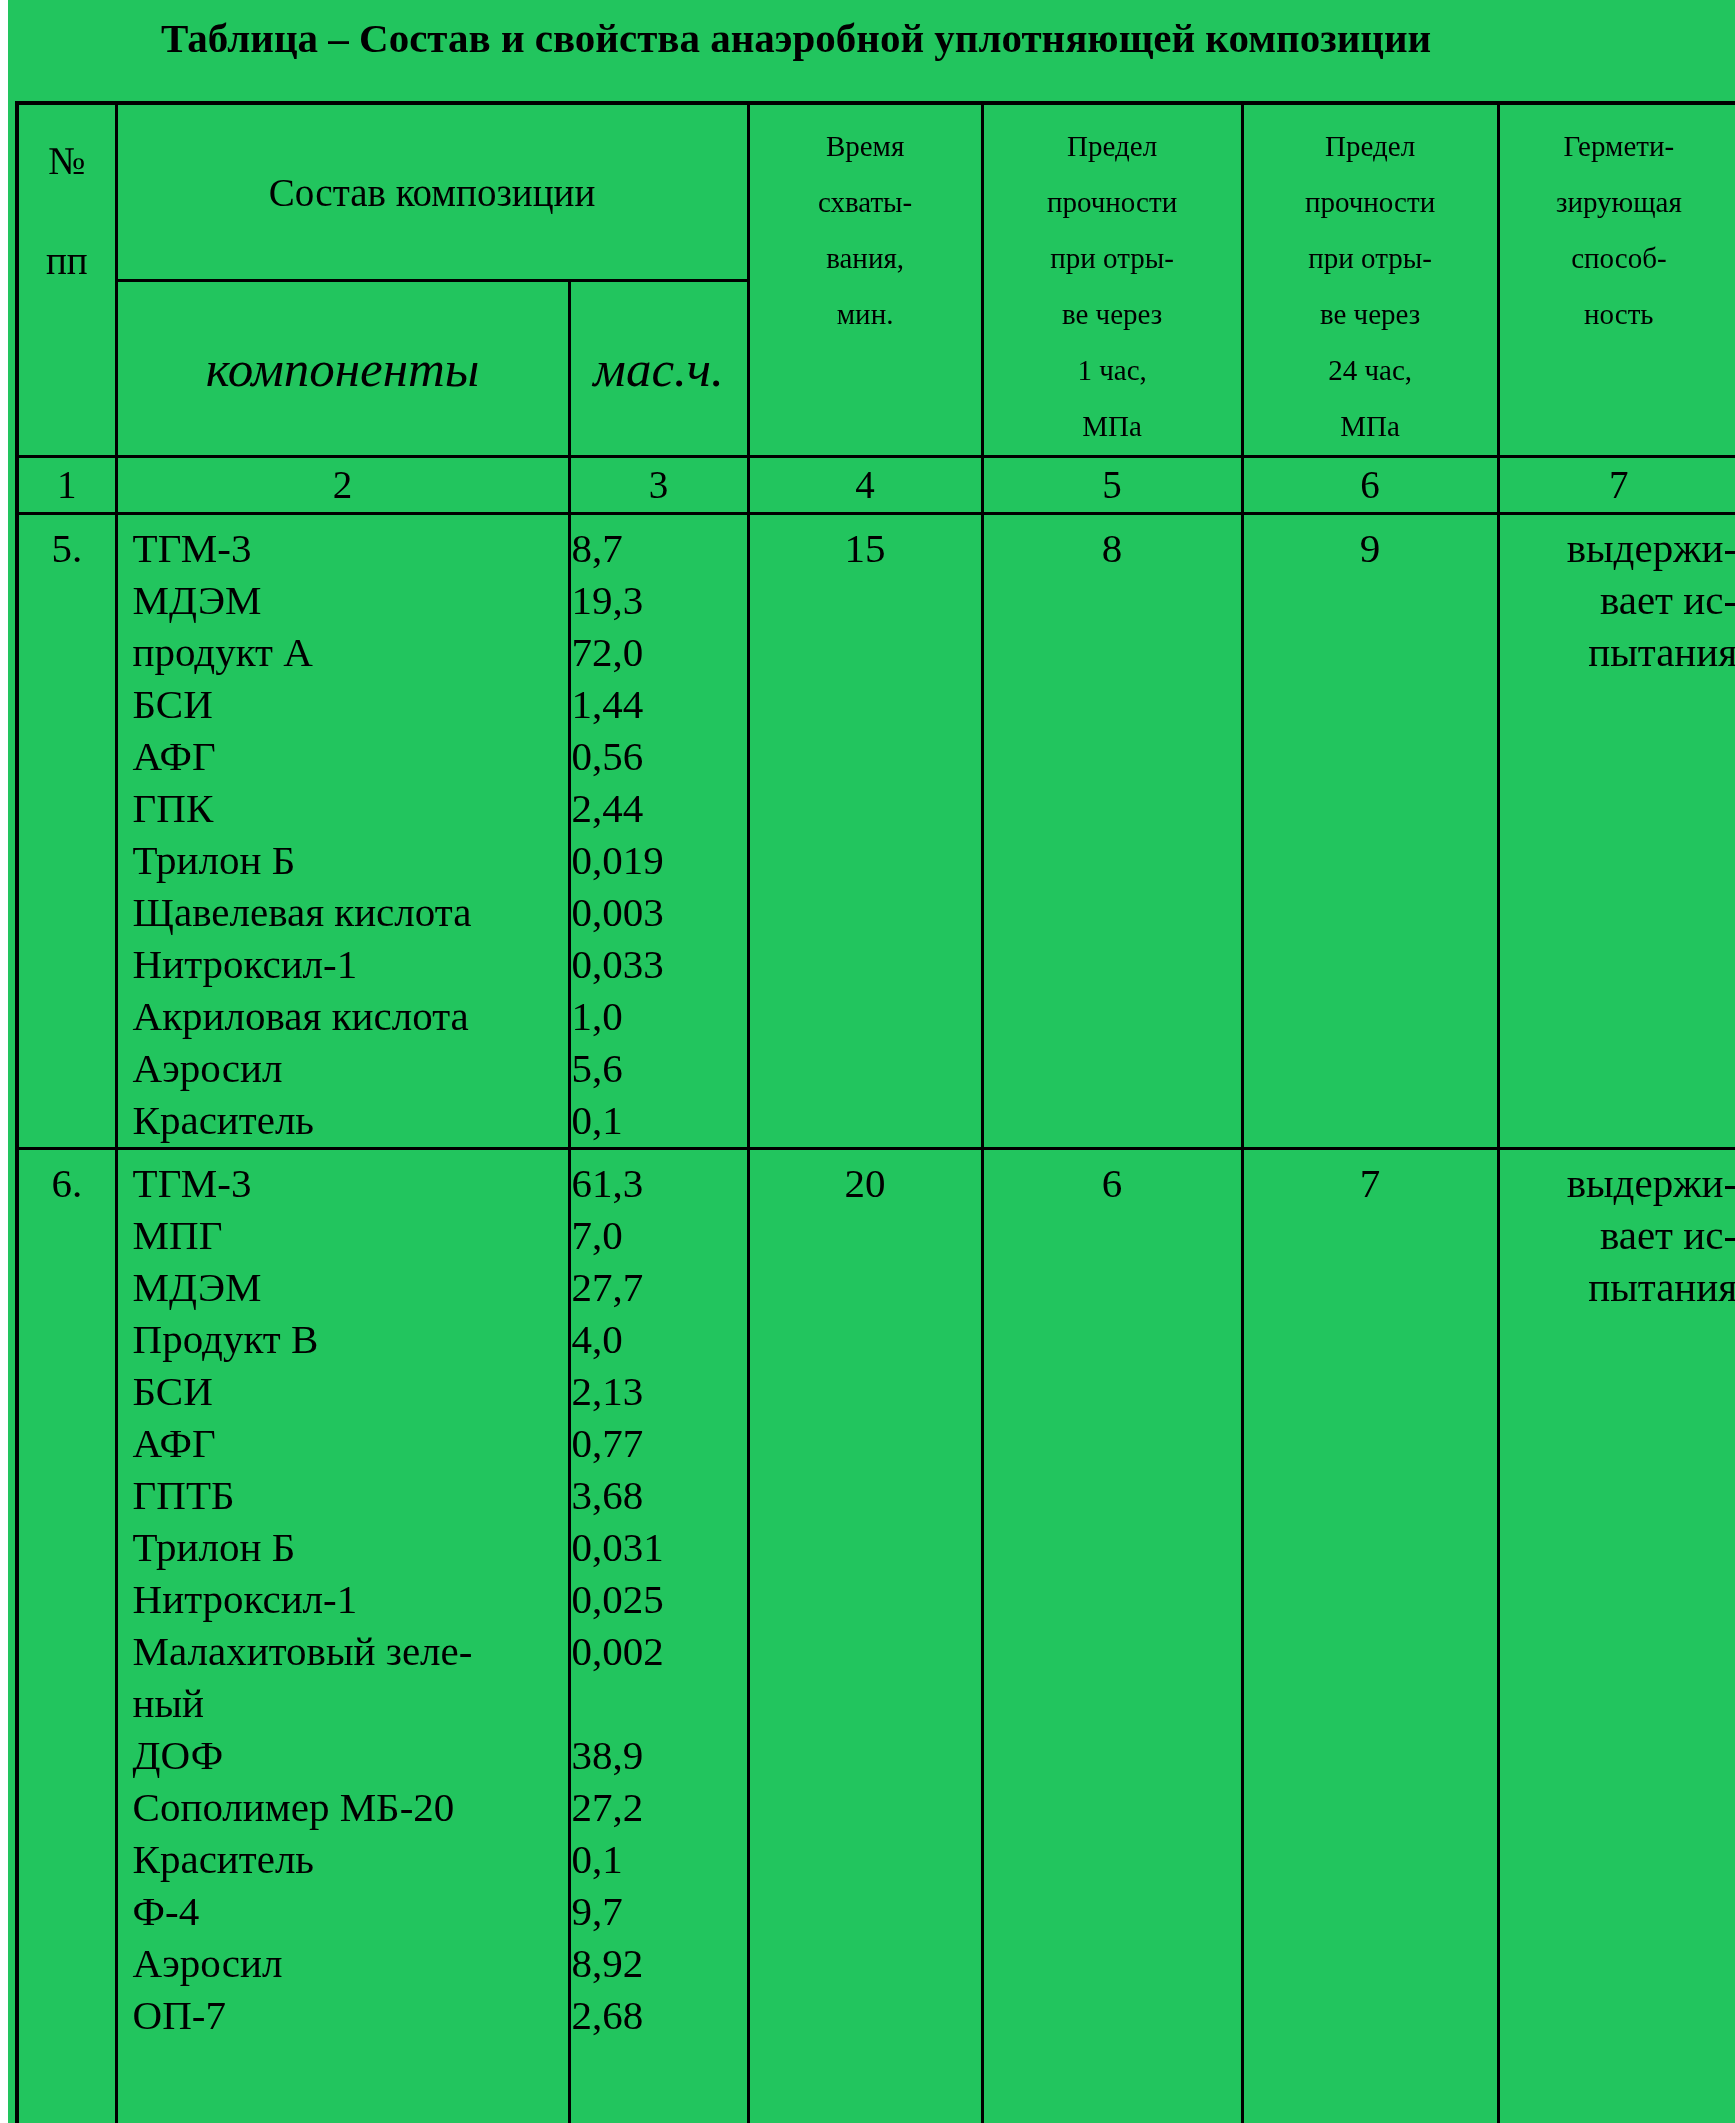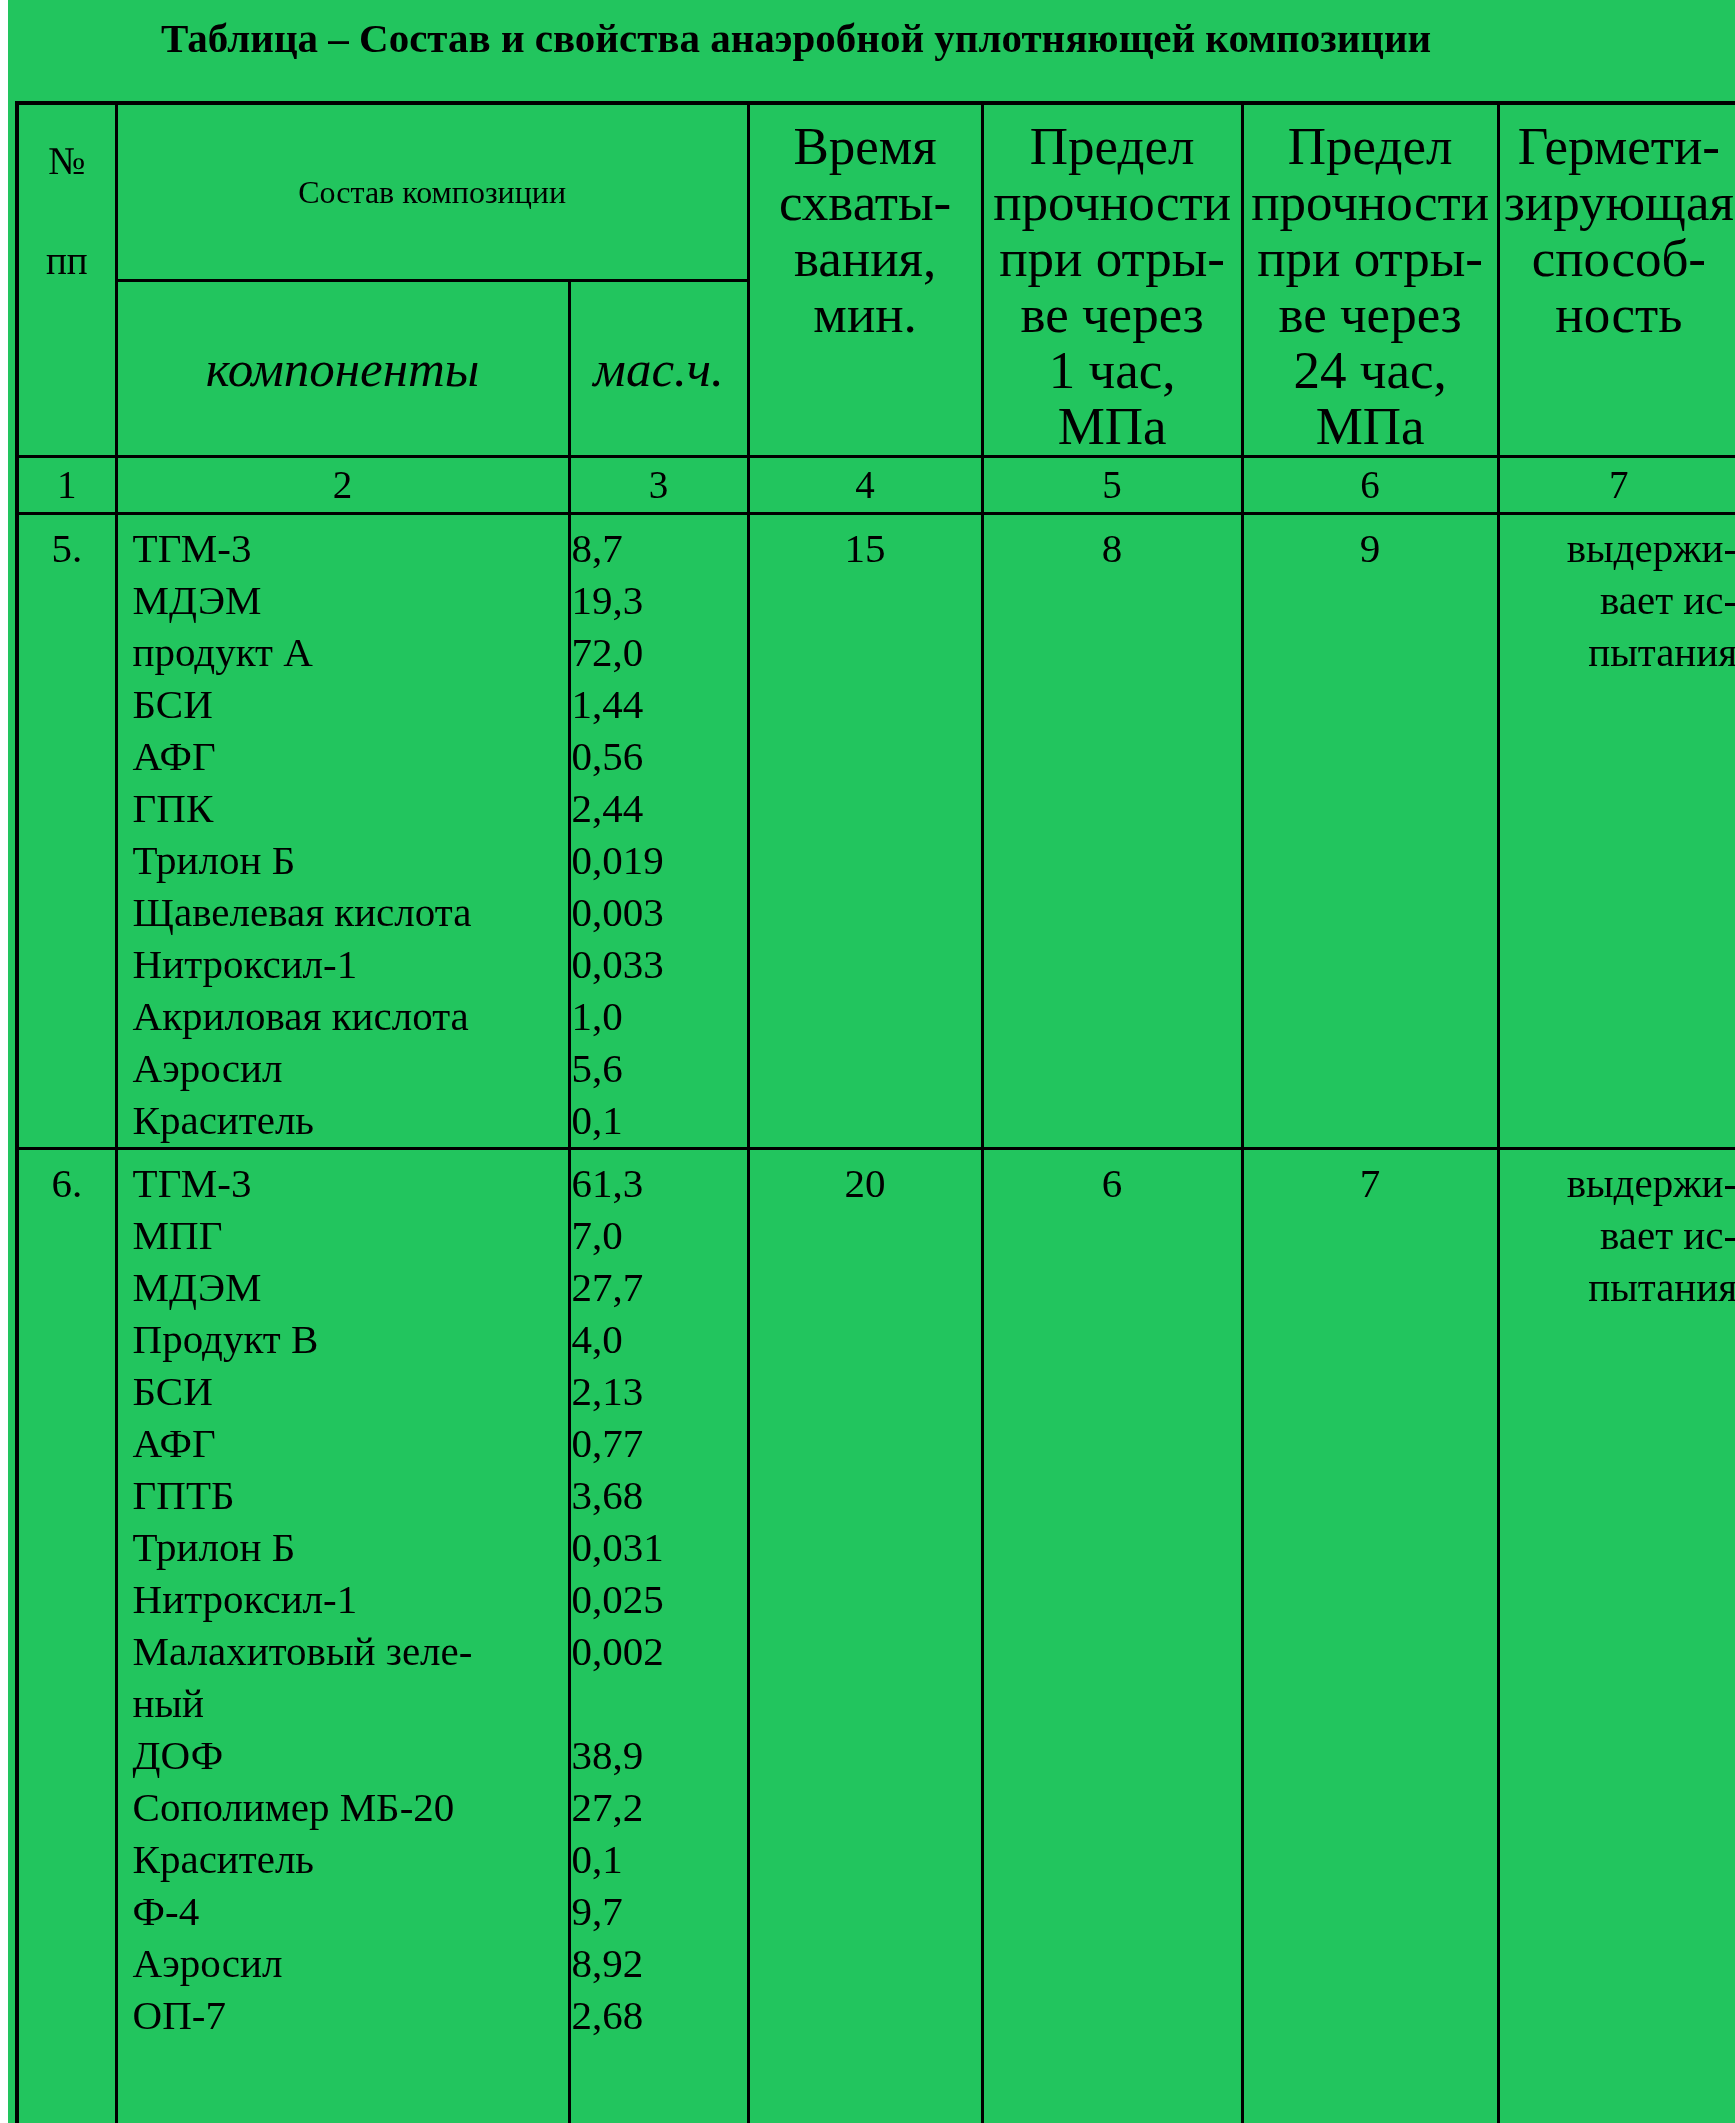--- a/index.html
+++ b/index.html
@@ -46,33 +46,33 @@
     text-align: center;
     font-size: 39px;
     line-height: 100px;
     padding-top: 5.3px;
     white-space: pre-line;
   }
   th.h-group {
     height: 162px;
     vertical-align: middle;
     text-align: center;
-    font-size: 32px;
+    font-size: 39px;
   }
   th.h-sub {
     height: 160px;
     vertical-align: middle;
     text-align: center;
     font-size: 51px;
     font-style: italic;
   }
   th.h-tall {
     vertical-align: top;
     text-align: center;
-    font-size: 53px;
+    font-size: 29px;
     line-height: 56px;
     padding-top: 12.5px;
     white-space: pre-line;
   }
   tr.num-row td {
     height: 57px;
     text-align: center;
     vertical-align: middle;
     font-size: 39px;
     line-height: 50px;

